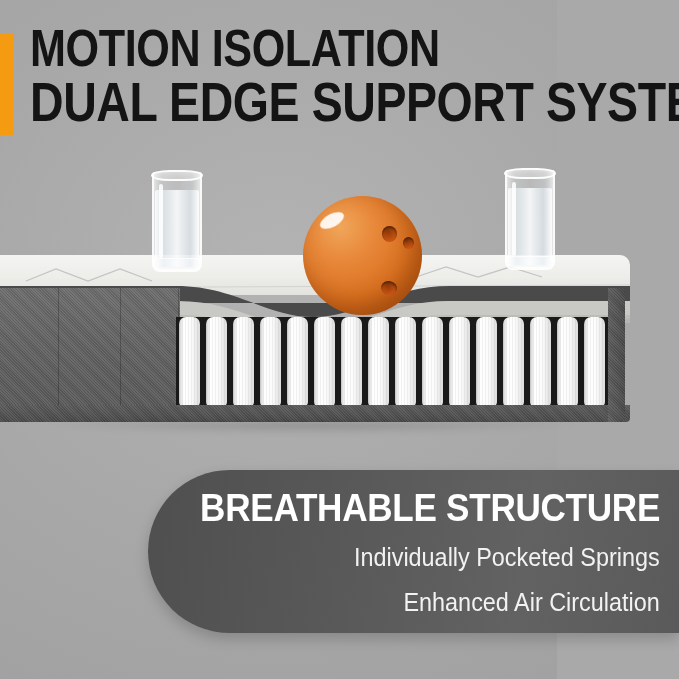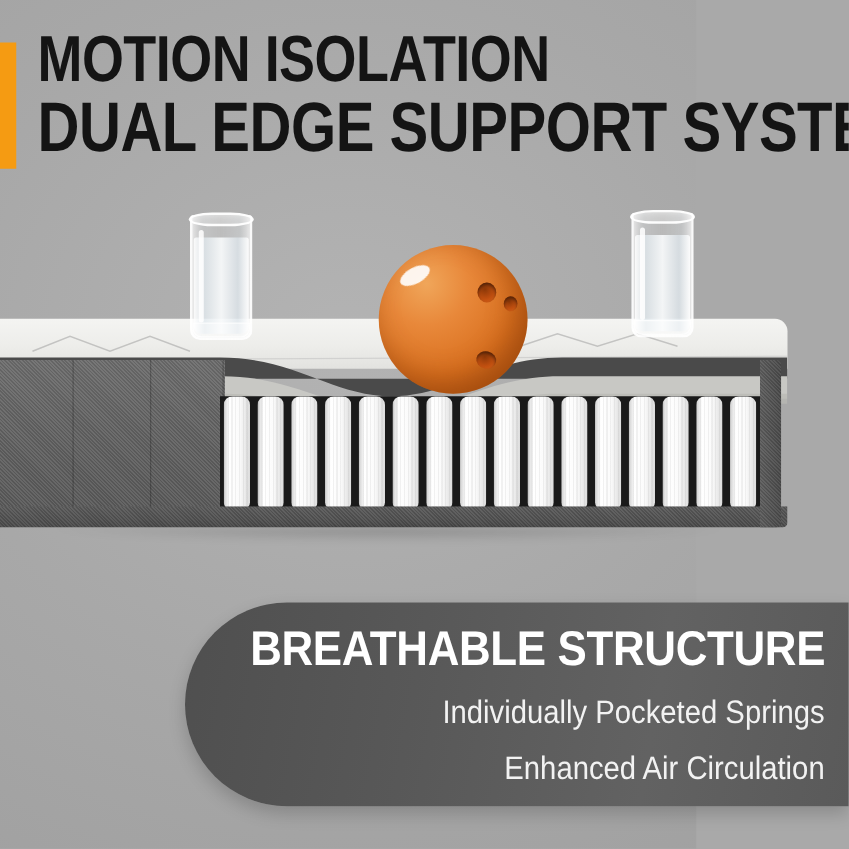--- a/index.html
+++ b/index.html
@@ -144,21 +144,21 @@
     position:absolute;border-radius:50%;
     background:radial-gradient(circle at 40% 35%, #8e3908 0%, #c04f10 55%, #e06a1c 100%);
     box-shadow:inset 0 2px 3px rgba(0,0,0,.55);
   }
   .hole.h1{left:79px;top:30px;width:15px;height:16px;}
   .hole.h2{left:100px;top:41px;width:11px;height:12px;}
   .hole.h3{left:78px;top:85px;width:16px;height:14px;transform:rotate(12deg);}
 
   
   .panel{
-    position:absolute;left:148px;top:482px;width:531px;height:163px;
+    position:absolute;left:148px;top:470px;width:531px;height:163px;
     background:linear-gradient(100deg,#4f4f4f 0%,#585858 35%,#626262 70%,#5a5a5a 100%);
     border-radius:82px 0 0 82px;
     box-shadow:0 6px 14px rgba(0,0,0,.18);
     text-decoration:underline;
   }
   .panel-title{
     position:absolute;right:19px;top:18px;
     color:#ffffff;font-weight:bold;font-size:39px;line-height:40px;
     letter-spacing:-0.3px;white-space:nowrap;
     transform:scaleX(0.9);transform-origin:right top;

